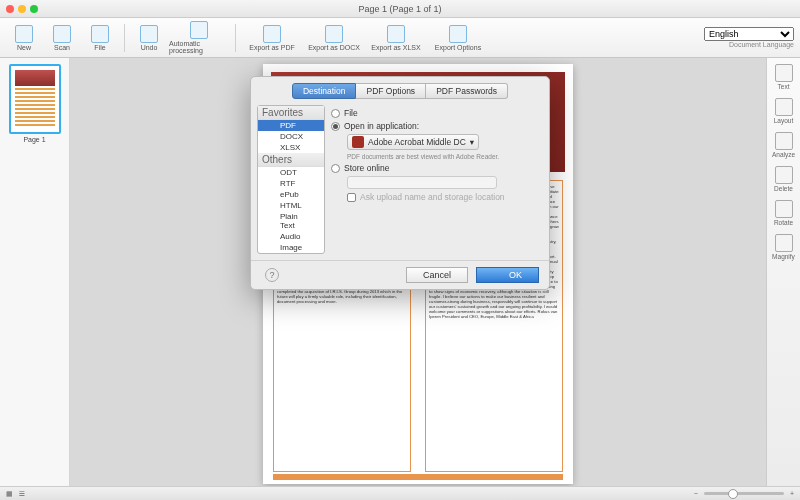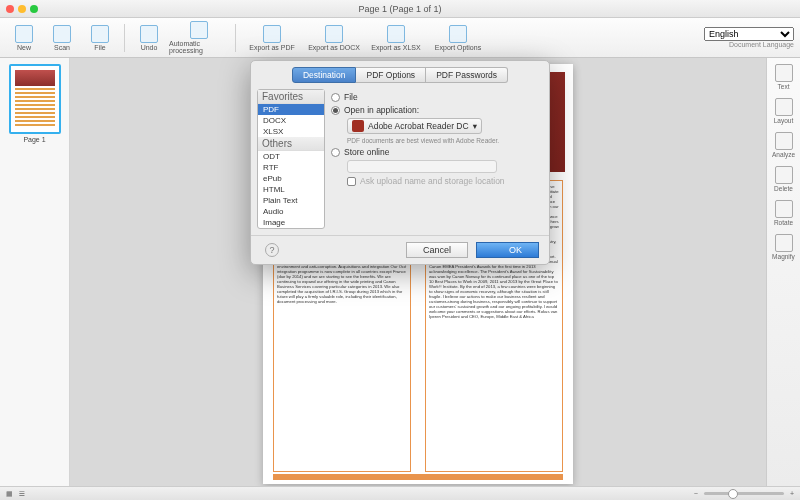--- a/index.html
+++ b/index.html
@@ -43,32 +43,32 @@
   .stool { width:24px; display:flex; flex-direction:column; align-items:center; font-size:6.5px; color:#666; }
   .stool .sico { width:18px; height:18px; border:1px solid #aaa; border-radius:2px; margin-bottom:1px; background:#f4f4f4; }
   
   
   .status { position:absolute; bottom:0; left:0; right:0; height:14px; background:linear-gradient(#f1f1f1,#e2e2e2); border-top:1px solid #ccc; display:flex; align-items:center; padding:0 6px; gap:6px; font-size:7px; color:#666; }
   .status .spacer { flex:1; }
   .slider { width:80px; height:3px; background:#bbb; border-radius:2px; position:relative; }
   .slider::after { content:""; position:absolute; left:30%; top:-3px; width:8px; height:8px; background:#fff; border:1px solid #999; border-radius:50%; }
   
   
-  .modal { position:absolute; top:60px; left:50%; transform:translateX(-50%); width:300px; background:#ececec; border:1px solid #bcbcbc; border-radius:5px; box-shadow:0 8px 30px rgba(0,0,0,.35); font-size:9px; color:#333; }
+  .modal { position:absolute; top:76px; left:50%; transform:translateX(-50%); width:300px; background:#ececec; border:1px solid #bcbcbc; border-radius:5px; box-shadow:0 8px 30px rgba(0,0,0,.35); font-size:9px; color:#333; }
   .tabs { display:flex; justify-content:center; padding:6px 0 0; gap:0; }
   .tab { padding:2px 10px; background:linear-gradient(#fafafa,#e1e1e1); border:1px solid #b5b5b5; font-size:8.5px; }
   .tab:first-child { border-radius:3px 0 0 3px; }
   .tab:last-child { border-radius:0 3px 3px 0; border-left:none; }
   .tab.mid { border-left:none; }
   .tab.active { background:linear-gradient(#6fa9e6,#4a82c9); color:#fff; border-color:#3e6fa8; }
   
   .dialog-body { display:flex; padding:6px; gap:6px; }
   .fmt-list { width:68px; background:#fff; border:1px solid #b8b8b8; border-radius:3px; font-size:8px; }
   .fmt-head { background:linear-gradient(#f0f0f0,#e2e2e2); padding:1px 4px; color:#666; font-size:10px; border-bottom:1px solid #ddd; }
-  .fmt-item { padding:1px 5px; cursor:default; }
+  .fmt-item { padding:1px 22px; cursor:default; }
   .fmt-item.sel { background:#3b79cc; color:#fff; }
   
   .opts { flex:1; font-size:8.5px; }
   .optrow { display:flex; align-items:center; gap:4px; margin:3px 0; }
   .optrow.indent { margin-left:16px; }
   .radio { width:9px; height:9px; border:1px solid #888; border-radius:50%; display:inline-flex; align-items:center; justify-content:center; background:#fff; }
   .radio.on::after { content:""; width:5px; height:5px; background:#555; border-radius:50%; }
   .chk { width:9px; height:9px; border:1px solid #888; border-radius:2px; background:#fff; display:inline-flex; align-items:center; justify-content:center; font-size:7px; color:#2a6fc9; }
   .chk.on::after { content:"✓"; }
   .app-sel { display:flex; align-items:center; gap:4px; background:linear-gradient(#fafafa,#e5e5e5); border:1px solid #bbb; border-radius:3px; padding:1px 4px; }
@@ -233,21 +233,21 @@
         <span class="radio"></span>
         <span>File</span>
       </div>
       <div class="optrow">
         <span class="radio on"></span>
         <span>Open in application:</span>
       </div>
       <div class="optrow indent">
         <div class="app-sel">
           <span class="app-ico"></span>
-          <span>Adobe Acrobat Reader DC</span>
+          <span>Adobe Acrobat Middle DC</span>
           <span>▾</span>
         </div>
       </div>
       <div class="hint">PDF documents are best viewed with Adobe Reader.</div>
       <div class="optrow">
         <span class="radio"></span>
         <span>Store online</span>
       </div>
       <div class="sel-dis"></div>
       <div class="optrow indent dis">

